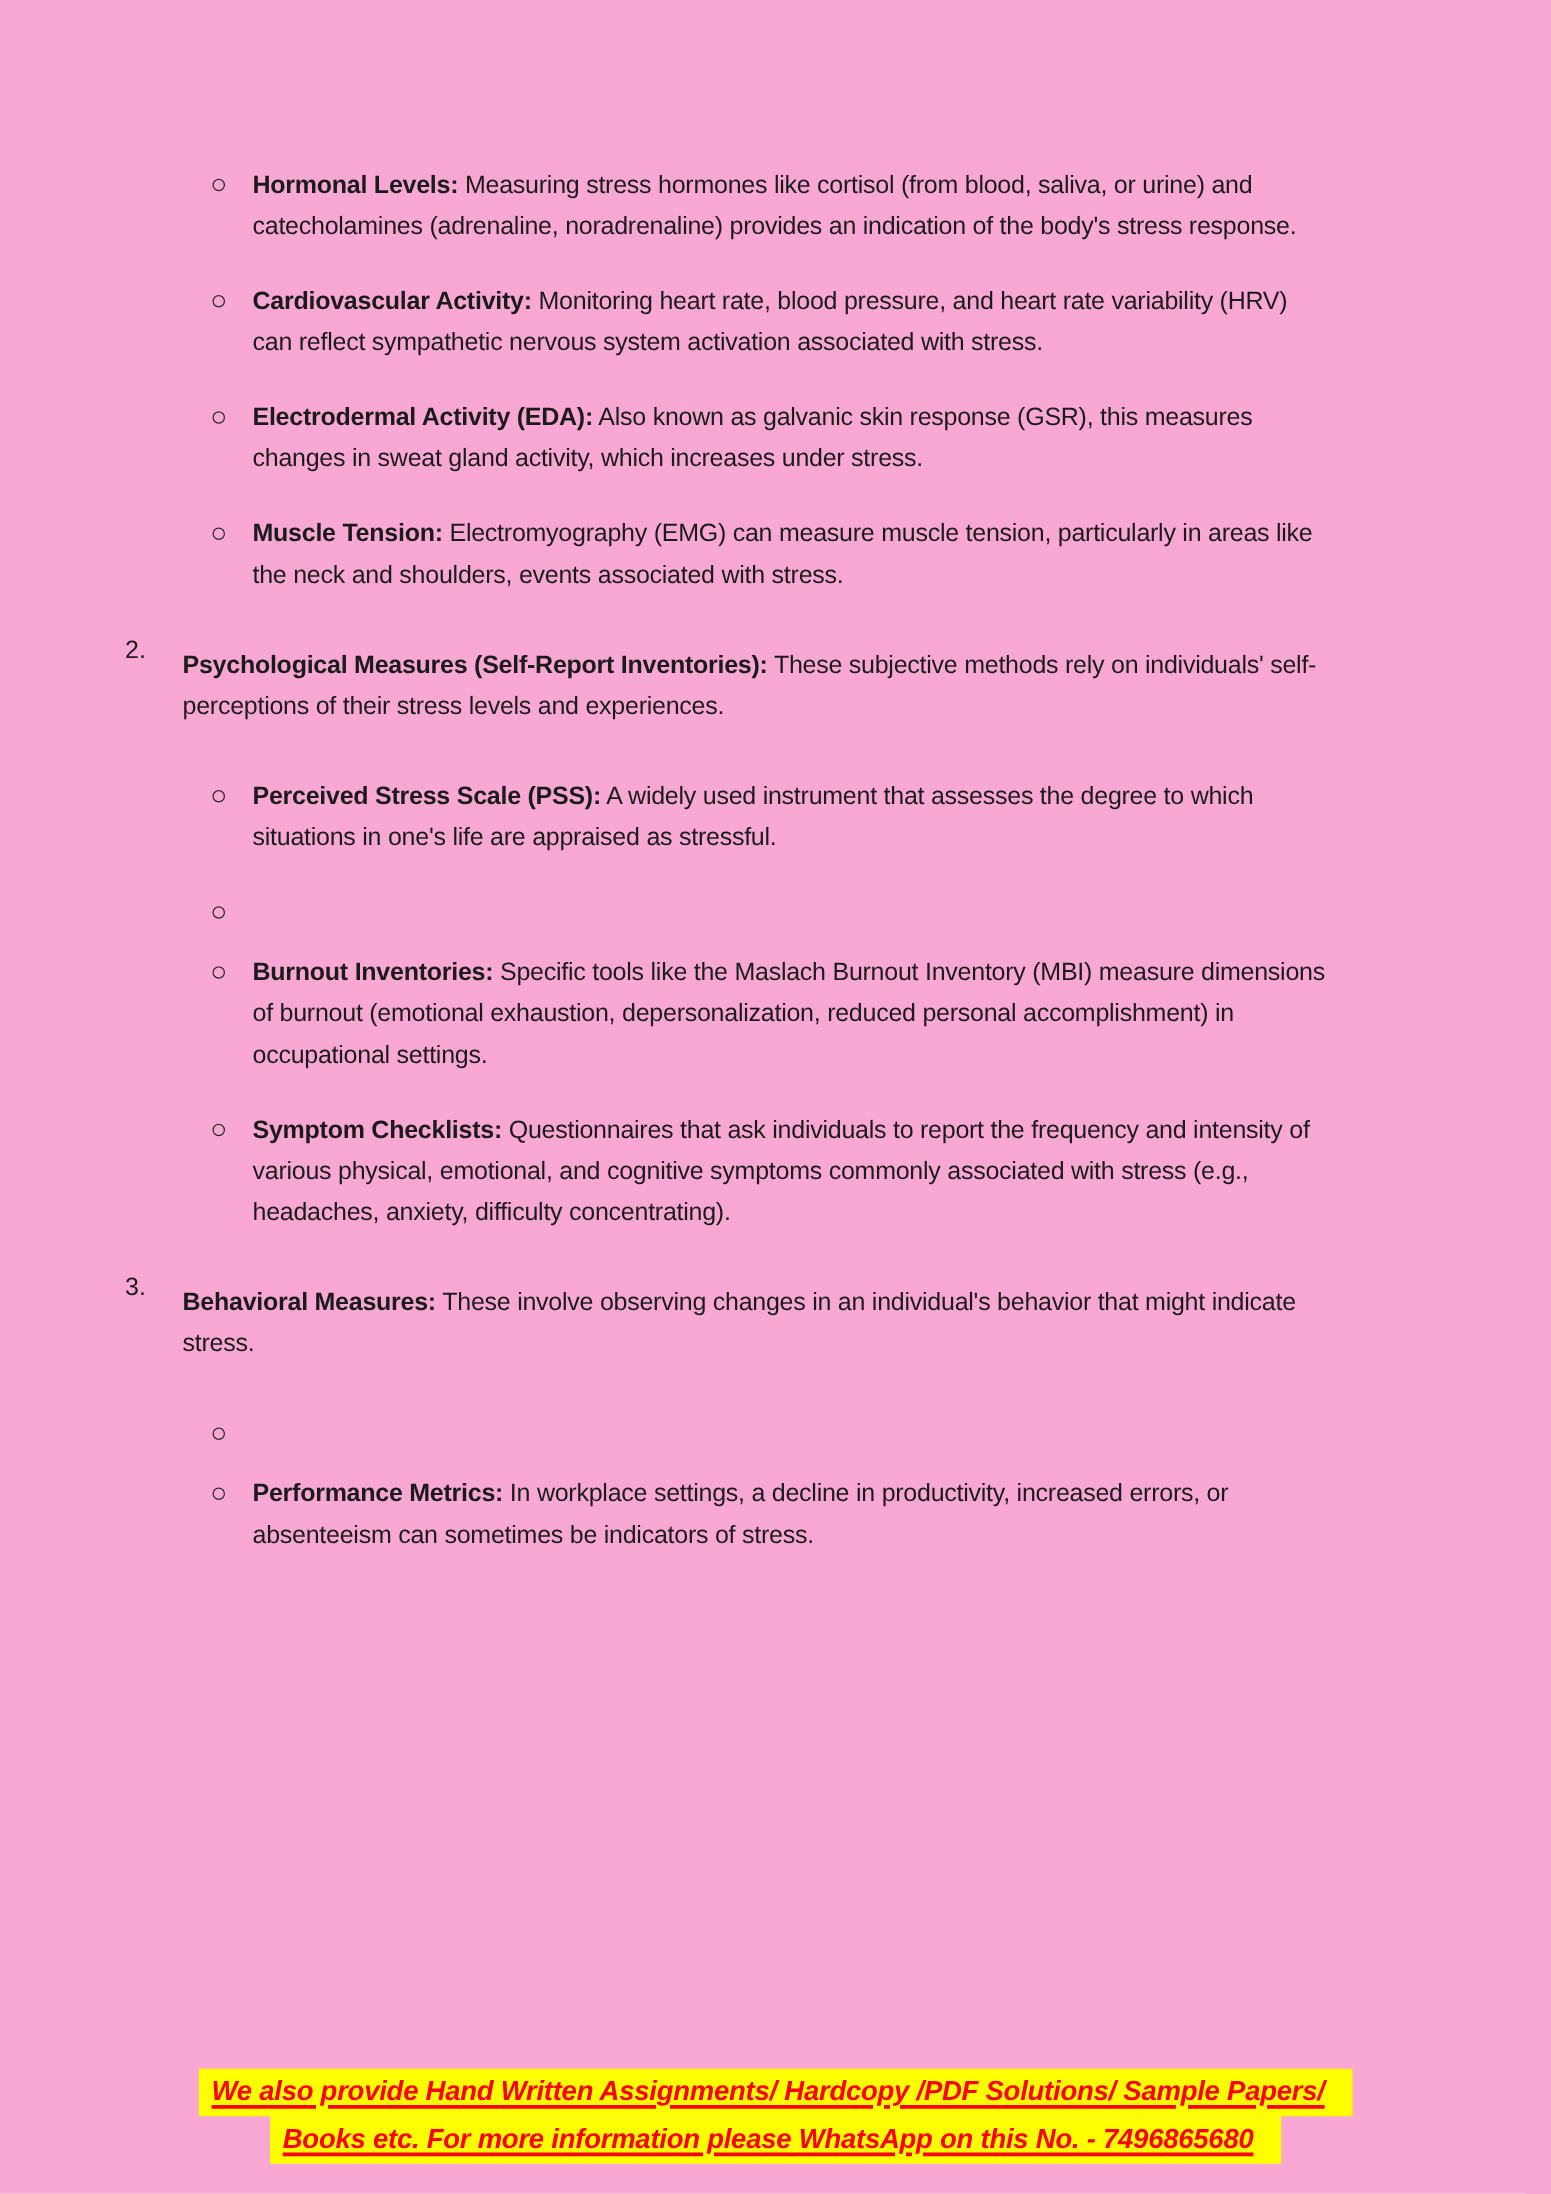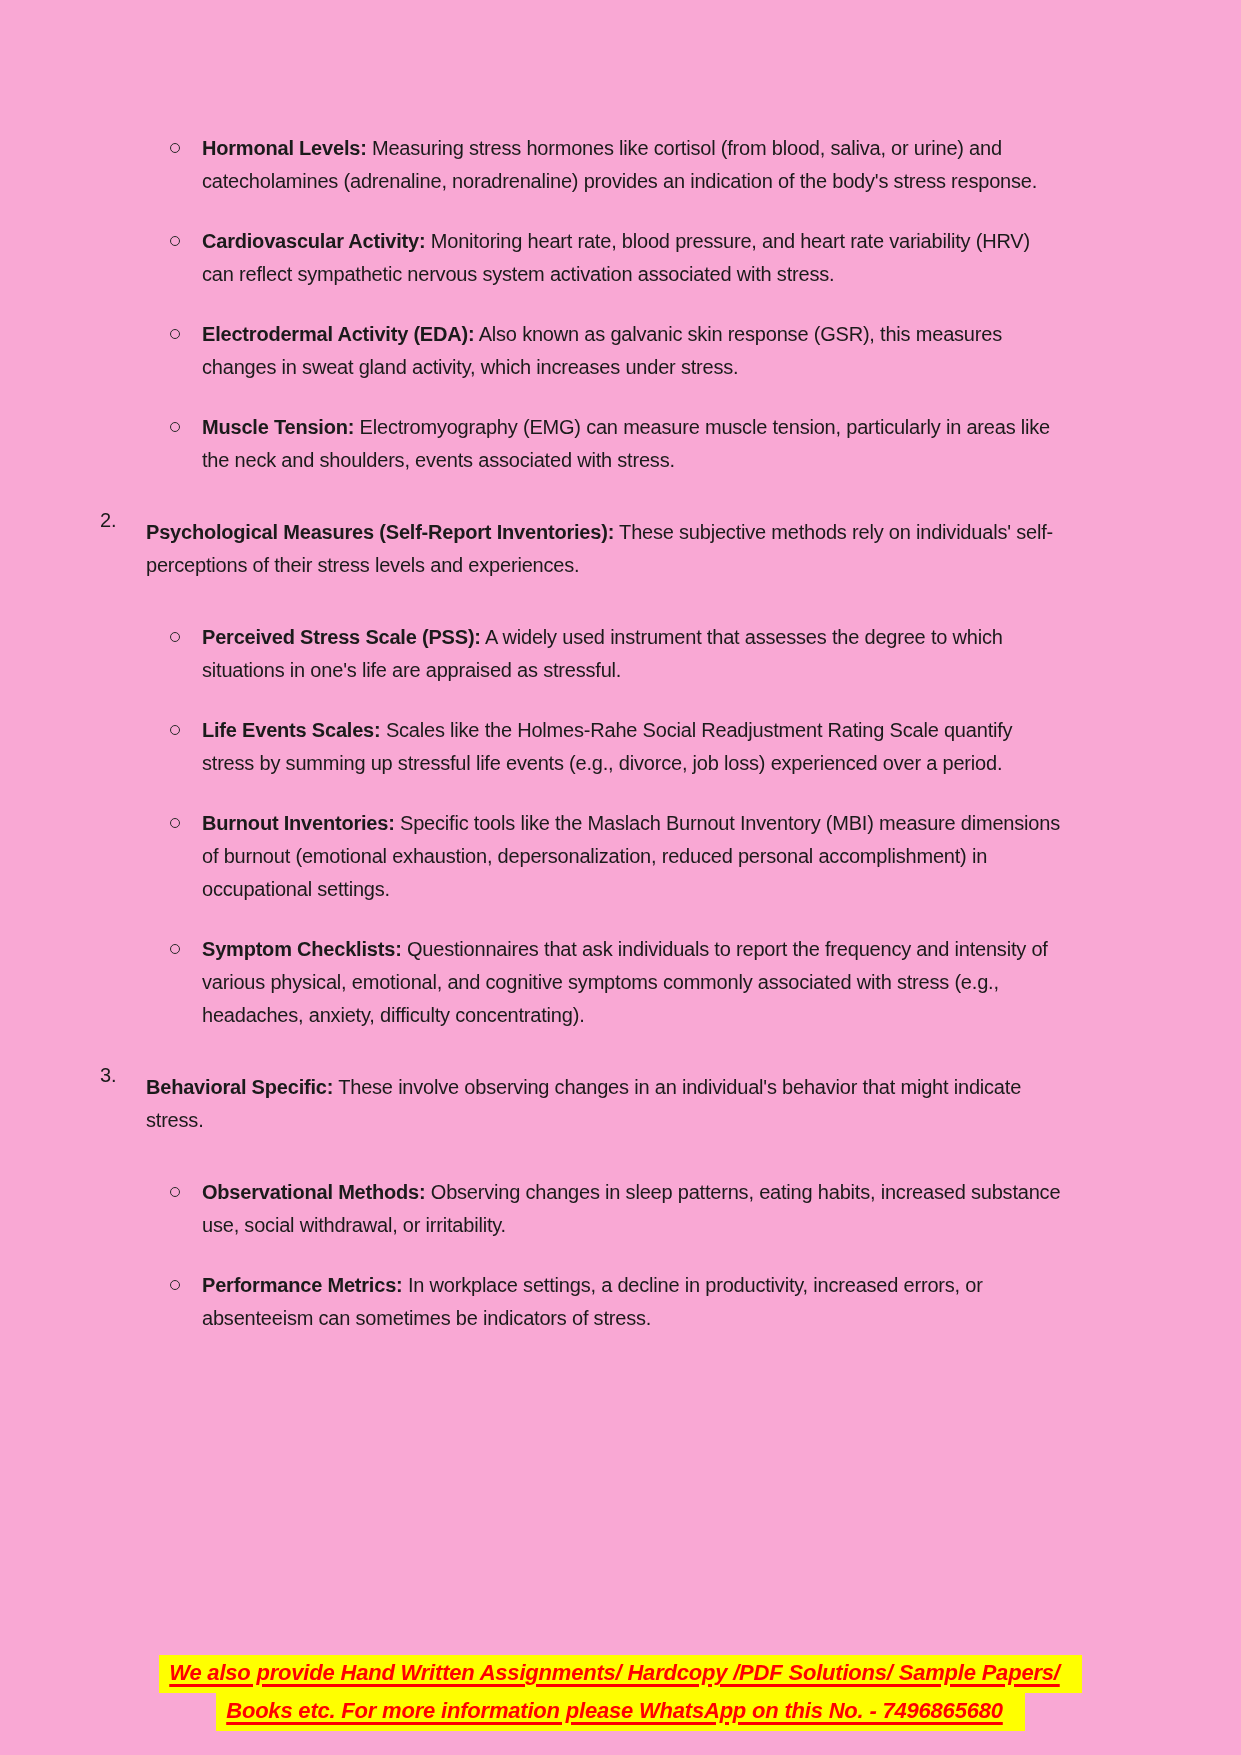--- a/index.html
+++ b/index.html
@@ -127,47 +127,45 @@
       <span class="marker-box">
           <span class="circle-marker"></span>
         </span>
       <p class="btext"><span class="lbl">Perceived Stress Scale (PSS):</span> <span>A widely used instrument that assesses the degree to which situations in one's life are appraised as stressful.</span></p>
     </div>
 
     <div class="bullet-row">
       <span class="marker-box">
           <span class="circle-marker"></span>
         </span>
-      <p class="btext"><span class="lbl">Life Events Scales:</span> <span>Scales like the Holmes-Rahe Social Readjustment Rating Scale quantify stress by summing up stressful life events (e.g., divorce, job loss) experienced over a period.</span></p>
     </div>
 
     <div class="bullet-row">
       <span class="marker-box">
           <span class="circle-marker"></span>
         </span>
       <p class="btext"><span class="lbl">Burnout Inventories:</span> <span>Specific tools like the Maslach Burnout Inventory (MBI) measure dimensions of burnout (emotional exhaustion, depersonalization, reduced personal accomplishment) in occupational settings.</span></p>
     </div>
 
     <div class="bullet-row">
       <span class="marker-box">
           <span class="circle-marker"></span>
         </span>
       <p class="btext"><span class="lbl">Symptom Checklists:</span> <span>Questionnaires that ask individuals to report the frequency and intensity of various physical, emotional, and cognitive symptoms commonly associated with stress (e.g., headaches, anxiety, difficulty concentrating).</span></p>
     </div>
 
     <div class="num-row">
       <span class="num-box">3.</span>
-      <p class="ntext"><span class="lbl">Behavioral Specific:</span> <span>These involve observing changes in an individual's behavior that might indicate stress.</span></p>
+      <p class="ntext"><span class="lbl">Behavioral Measures:</span> <span>These involve observing changes in an individual's behavior that might indicate stress.</span></p>
     </div>
 
     <div class="bullet-row">
       <span class="marker-box">
           <span class="circle-marker"></span>
         </span>
-      <p class="btext"><span class="lbl">Observational Methods:</span> <span>Observing changes in sleep patterns, eating habits, increased substance use, social withdrawal, or irritability.</span></p>
     </div>
 
     <div class="bullet-row">
       <span class="marker-box">
           <span class="circle-marker"></span>
         </span>
       <p class="btext"><span class="lbl">Performance Metrics:</span> <span>In workplace settings, a decline in productivity, increased errors, or absenteeism can sometimes be indicators of stress.</span></p>
     </div>
 
   </div>

